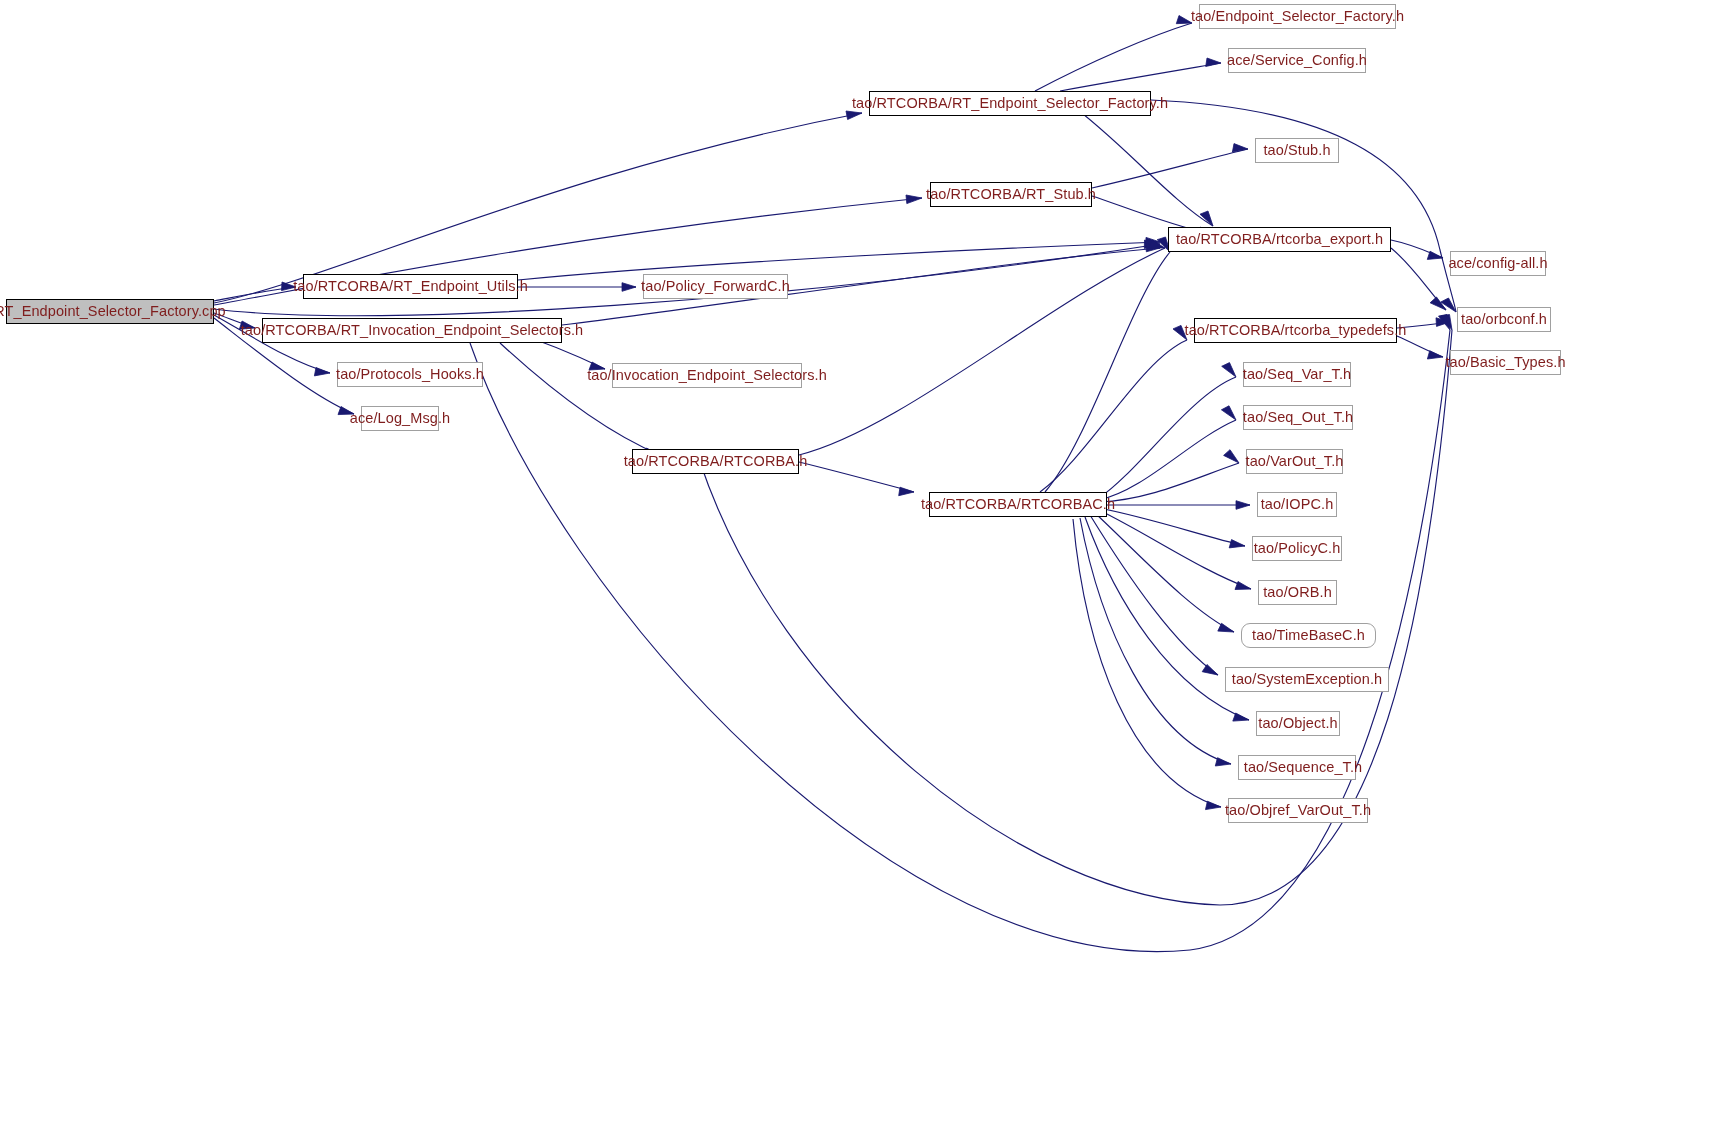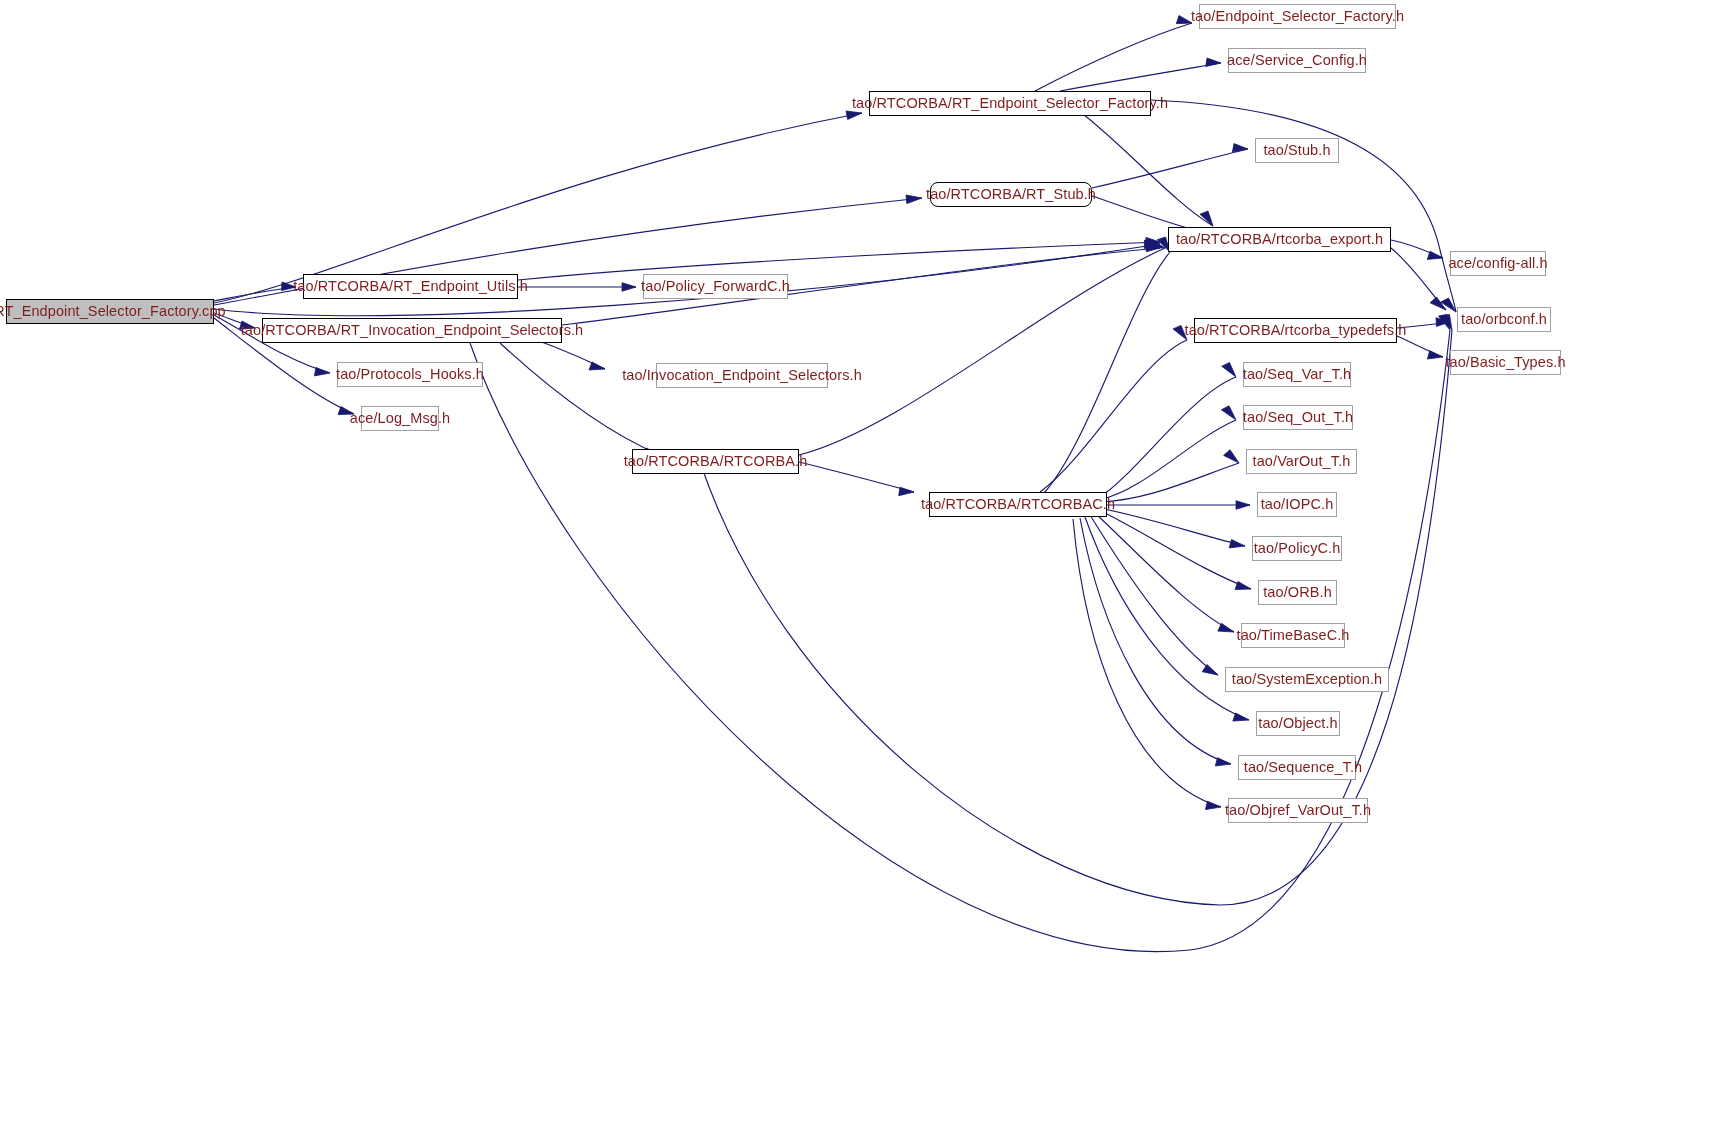--- a/index.html
+++ b/index.html
@@ -224,40 +224,40 @@
       <g>
         <path class="edge-path" d="M1397,336 C1415,344 1430,352 1443,357"></path>
         <path class="edge-head" d="M1443,357 l-13.3,-6.3 l-2.3,8.3 Z"></path>
       </g>
     </svg>
   <div id="node-layer">
       <div class="node root" style="left: 6px; top: 299px; width: 208px;">RT_Endpoint_Selector_Factory.cpp</div>
       <div class="node strong" style="left: 869px; top: 91px; width: 282px;">tao/RTCORBA/RT_Endpoint_Selector_Factory.h</div>
       <div class="node" style="left: 1199px; top: 4px; width: 197px;">tao/Endpoint_Selector_Factory.h</div>
       <div class="node" style="left: 1228px; top: 48px; width: 138px;">ace/Service_Config.h</div>
-      <div class="node strong" style="left: 930px; top: 182px; width: 162px; border-radius: 8px;">tao/RTCORBA/RT_Stub.h</div>
+      <div class="node strong" style="left: 930px; top: 182px; width: 162px;">tao/RTCORBA/RT_Stub.h</div>
       <div class="node" style="left: 1255px; top: 138px; width: 84px;">tao/Stub.h</div>
       <div class="node strong" style="left: 1168px; top: 227px; width: 223px;">tao/RTCORBA/rtcorba_export.h</div>
       <div class="node" style="left: 1450px; top: 251px; width: 96px;">ace/config-all.h</div>
       <div class="node" style="left: 1457px; top: 307px; width: 94px;">tao/orbconf.h</div>
       <div class="node" style="left: 1450px; top: 350px; width: 111px;">tao/Basic_Types.h</div>
       <div class="node strong" style="left: 303px; top: 274px; width: 215px;">tao/RTCORBA/RT_Endpoint_Utils.h</div>
       <div class="node" style="left: 643px; top: 274px; width: 145px;">tao/Policy_ForwardC.h</div>
       <div class="node strong" style="left: 262px; top: 318px; width: 300px;">tao/RTCORBA/RT_Invocation_Endpoint_Selectors.h</div>
-      <div class="node" style="left: 612px; top: 363px; width: 172px; margin-left: 44px;">tao/Invocation_Endpoint_Selectors.h</div>
+      <div class="node" style="left: 612px; top: 363px; width: 190px;">tao/Invocation_Endpoint_Selectors.h</div>
       <div class="node" style="left: 337px; top: 362px; width: 146px;">tao/Protocols_Hooks.h</div>
       <div class="node" style="left: 361px; top: 406px; width: 78px;">ace/Log_Msg.h</div>
       <div class="node strong" style="left: 632px; top: 449px; width: 167px;">tao/RTCORBA/RTCORBA.h</div>
       <div class="node strong" style="left: 921px; top: 492px; width: 178px; margin-left: 8px;">tao/RTCORBA/RTCORBAC.h</div>
       <div class="node strong" style="left: 1194px; top: 318px; width: 203px;">tao/RTCORBA/rtcorba_typedefs.h</div>
       <div class="node" style="left: 1243px; top: 362px; width: 108px;">tao/Seq_Var_T.h</div>
       <div class="node" style="left: 1243px; top: 405px; width: 110px;">tao/Seq_Out_T.h</div>
-      <div class="node" style="left: 1246px; top: 449px; width: 111px;">tao/VarOut_T.h</div>
+      <div class="node" style="left: 1246px; top: 449px; width: 97px;">tao/VarOut_T.h</div>
       <div class="node" style="left: 1257px; top: 492px; width: 80px;">tao/IOPC.h</div>
       <div class="node" style="left: 1252px; top: 536px; width: 90px;">tao/PolicyC.h</div>
       <div class="node" style="left: 1258px; top: 580px; width: 79px;">tao/ORB.h</div>
-      <div class="node" style="left: 1241px; top: 623px; width: 104px;">tao/TimeBaseC.h</div>
+      <div class="node" style="left: 1241px; top: 623px; width: 135px; border-radius: 9px;">tao/TimeBaseC.h</div>
       <div class="node" style="left: 1225px; top: 667px; width: 164px;">tao/SystemException.h</div>
       <div class="node" style="left: 1256px; top: 711px; width: 84px;">tao/Object.h</div>
       <div class="node" style="left: 1238px; top: 755px; width: 118px; padding-left: 19px;">tao/Sequence_T.h</div>
       <div class="node" style="left: 1228px; top: 798px; width: 140px;">tao/Objref_VarOut_T.h</div>
     </div>
 </div>
 
 </body></html>

